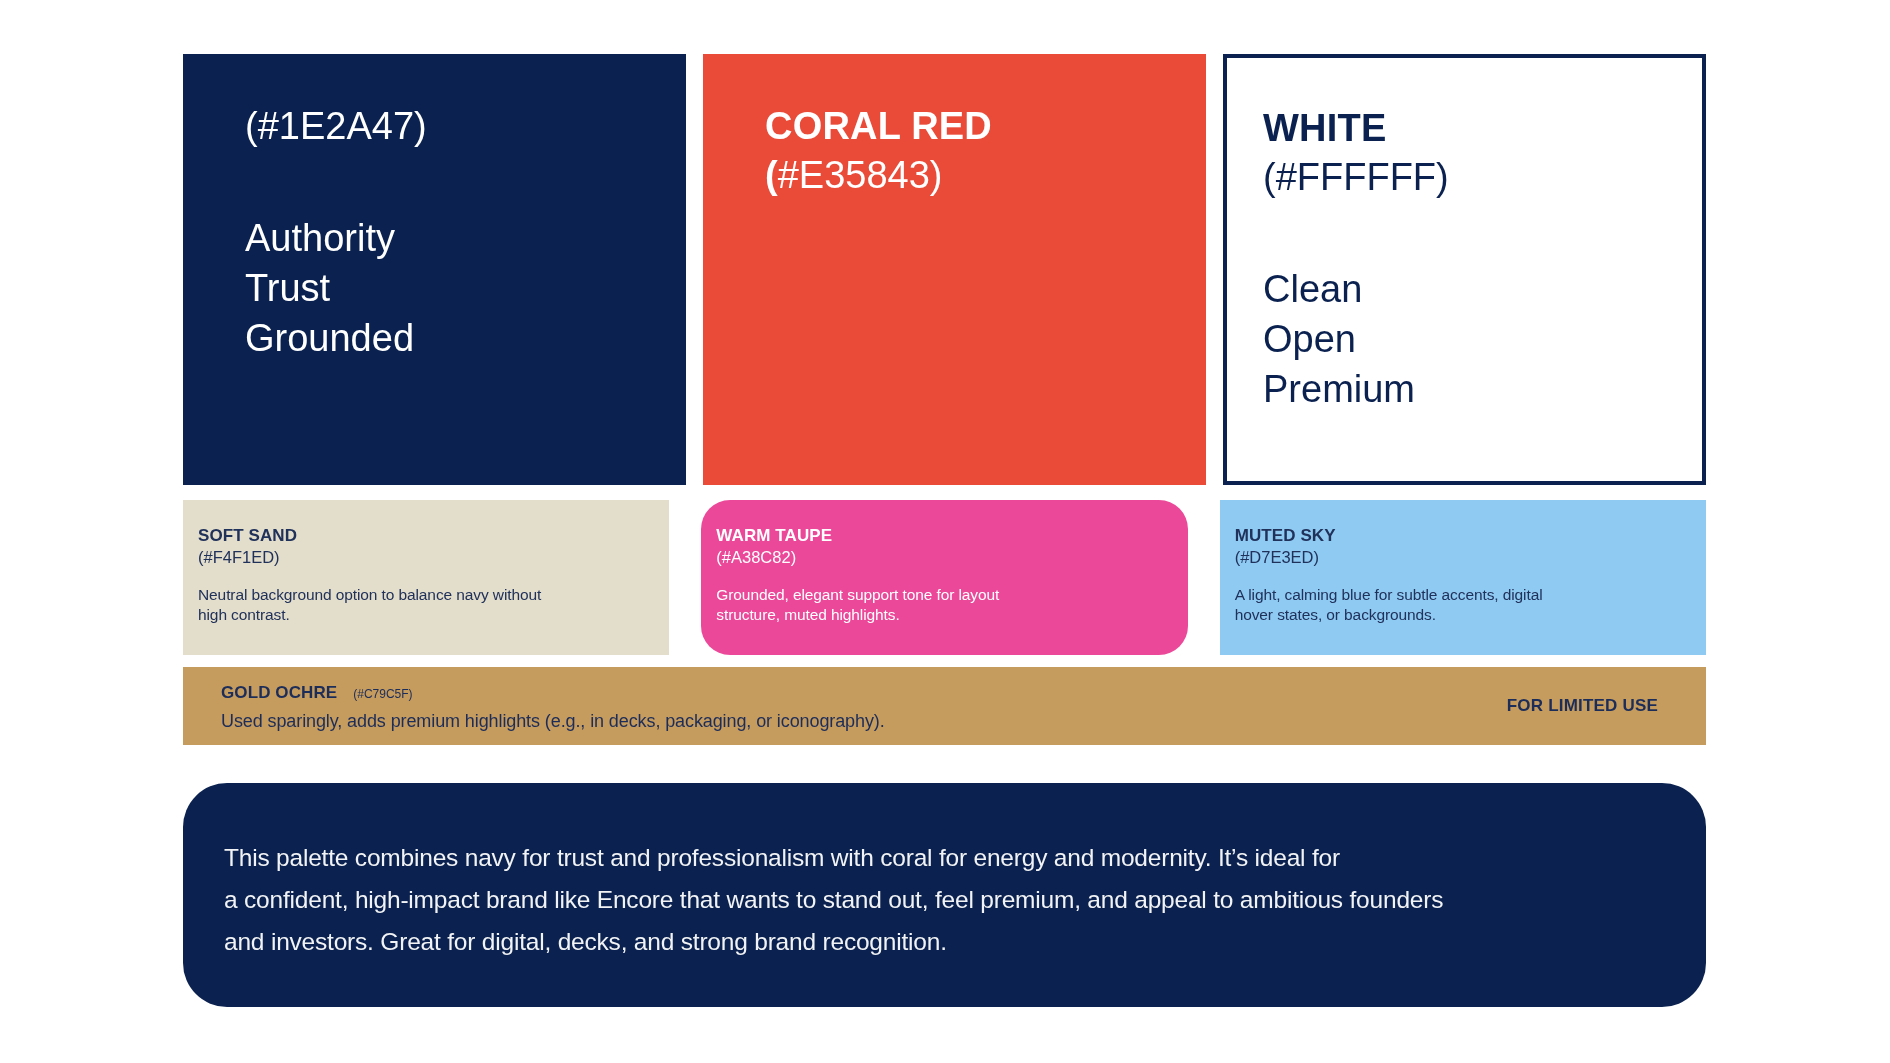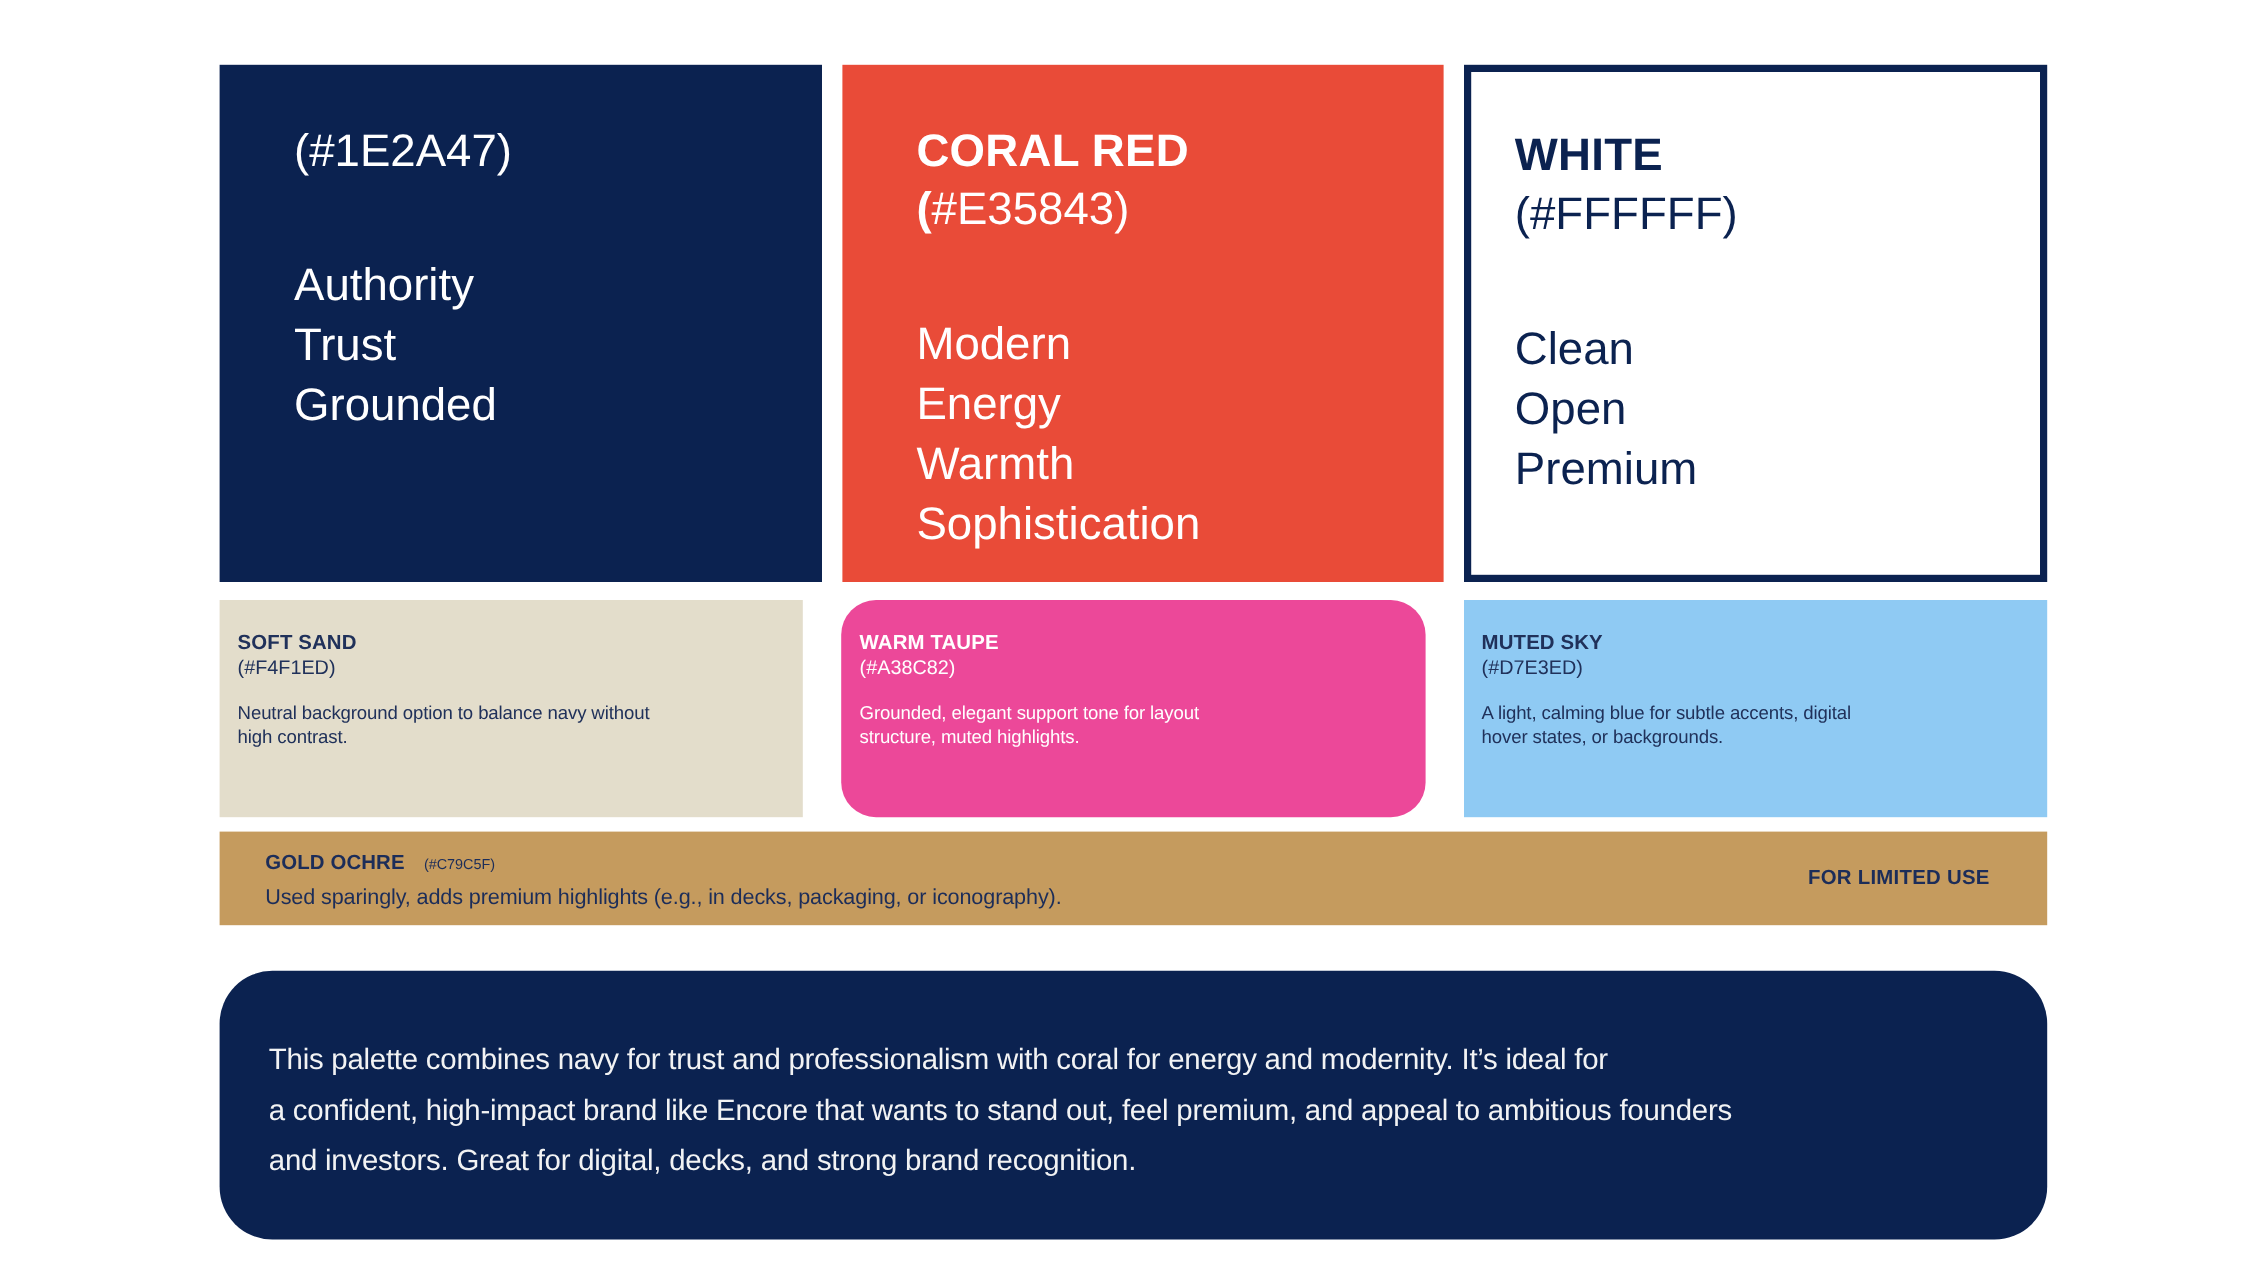--- a/index.html
+++ b/index.html
@@ -5,28 +5,28 @@
   html,body { margin:0; padding:0; background:#ffffff; }
   .page {
     position:relative; width:1890px; height:1063px; background:#ffffff;
     font-family:"Liberation Sans","DejaVu Sans",sans-serif; overflow:hidden;
   }
   .content { position:absolute; left:183px; top:54px; width:1523px; }
 
   
   .primary-row { display:flex; gap:17px; height:431px; margin-bottom:15px; }
   .primary-card { flex:1; box-sizing:border-box; padding:48px 56px 0 62px; }
-  .primary-card.bordered { border:6px solid #c2410c; padding:46px 54px 0 36px; }
+  .primary-card.bordered { border:4px solid #c2410c; padding:46px 54px 0 36px; }
   .p-title { font-size:38px; font-weight:700; line-height:49px; letter-spacing:0.2px; }
   .p-hex   { font-size:38px; font-weight:400; line-height:49px; }
   .hex-bold { font-weight:700; }
   .p-traits { margin-top:62px; font-size:38px; font-weight:400; line-height:50px; }
 
   
-  .secondary-row { display:flex; gap:32px; height:181px; margin-bottom:12px; }
+  .secondary-row { display:flex; gap:32px; height:155px; margin-bottom:12px; }
   .secondary-card { flex:1; box-sizing:border-box; padding:25px 14px 0 15px; }
   .s-title { font-size:17px; font-weight:700; line-height:22px; letter-spacing:0.1px; }
   .s-hex   { font-size:16.5px; font-weight:400; line-height:21px; }
   .s-desc  { margin-top:17px; font-size:15.5px; line-height:20px; letter-spacing:-0.1px; max-width:345px; }
 
   
   .gold-bar { position:relative; height:78px; box-sizing:border-box;
               padding:12px 48px 0 38px; margin-bottom:38px; }
   .gold-line1 { font-size:17px; line-height:27px; }
   .gold-name { font-weight:700; letter-spacing:0.1px; }
@@ -54,26 +54,20 @@
         <div class="p-traits">
           <div>Authority</div>
           <div>Trust</div>
           <div>Grounded</div>
         </div>
       </section>
 
       <section class="primary-card" style="background-color: rgb(233, 75, 56); color: rgb(255, 255, 255);">
         <div class="p-title">CORAL RED</div>
         <div class="p-hex"><span class="hex-bold">(</span><span>#E35843)</span></div>
-        <div class="p-traits">
-          <div>Modern</div>
-          <div>Energy</div>
-          <div>Warmth</div>
-          <div>Sophistication</div>
-        </div>
       </section>
 
       <section class="primary-card bordered" style="background-color: rgb(255, 255, 255); color: rgb(11, 34, 80); border-color: rgb(11, 34, 80);">
         <div class="p-title">WHITE</div>
         <div class="p-hex">(#FFFFFF)</div>
         <div class="p-traits">
           <div>Clean</div>
           <div>Open</div>
           <div>Premium</div>
         </div>

